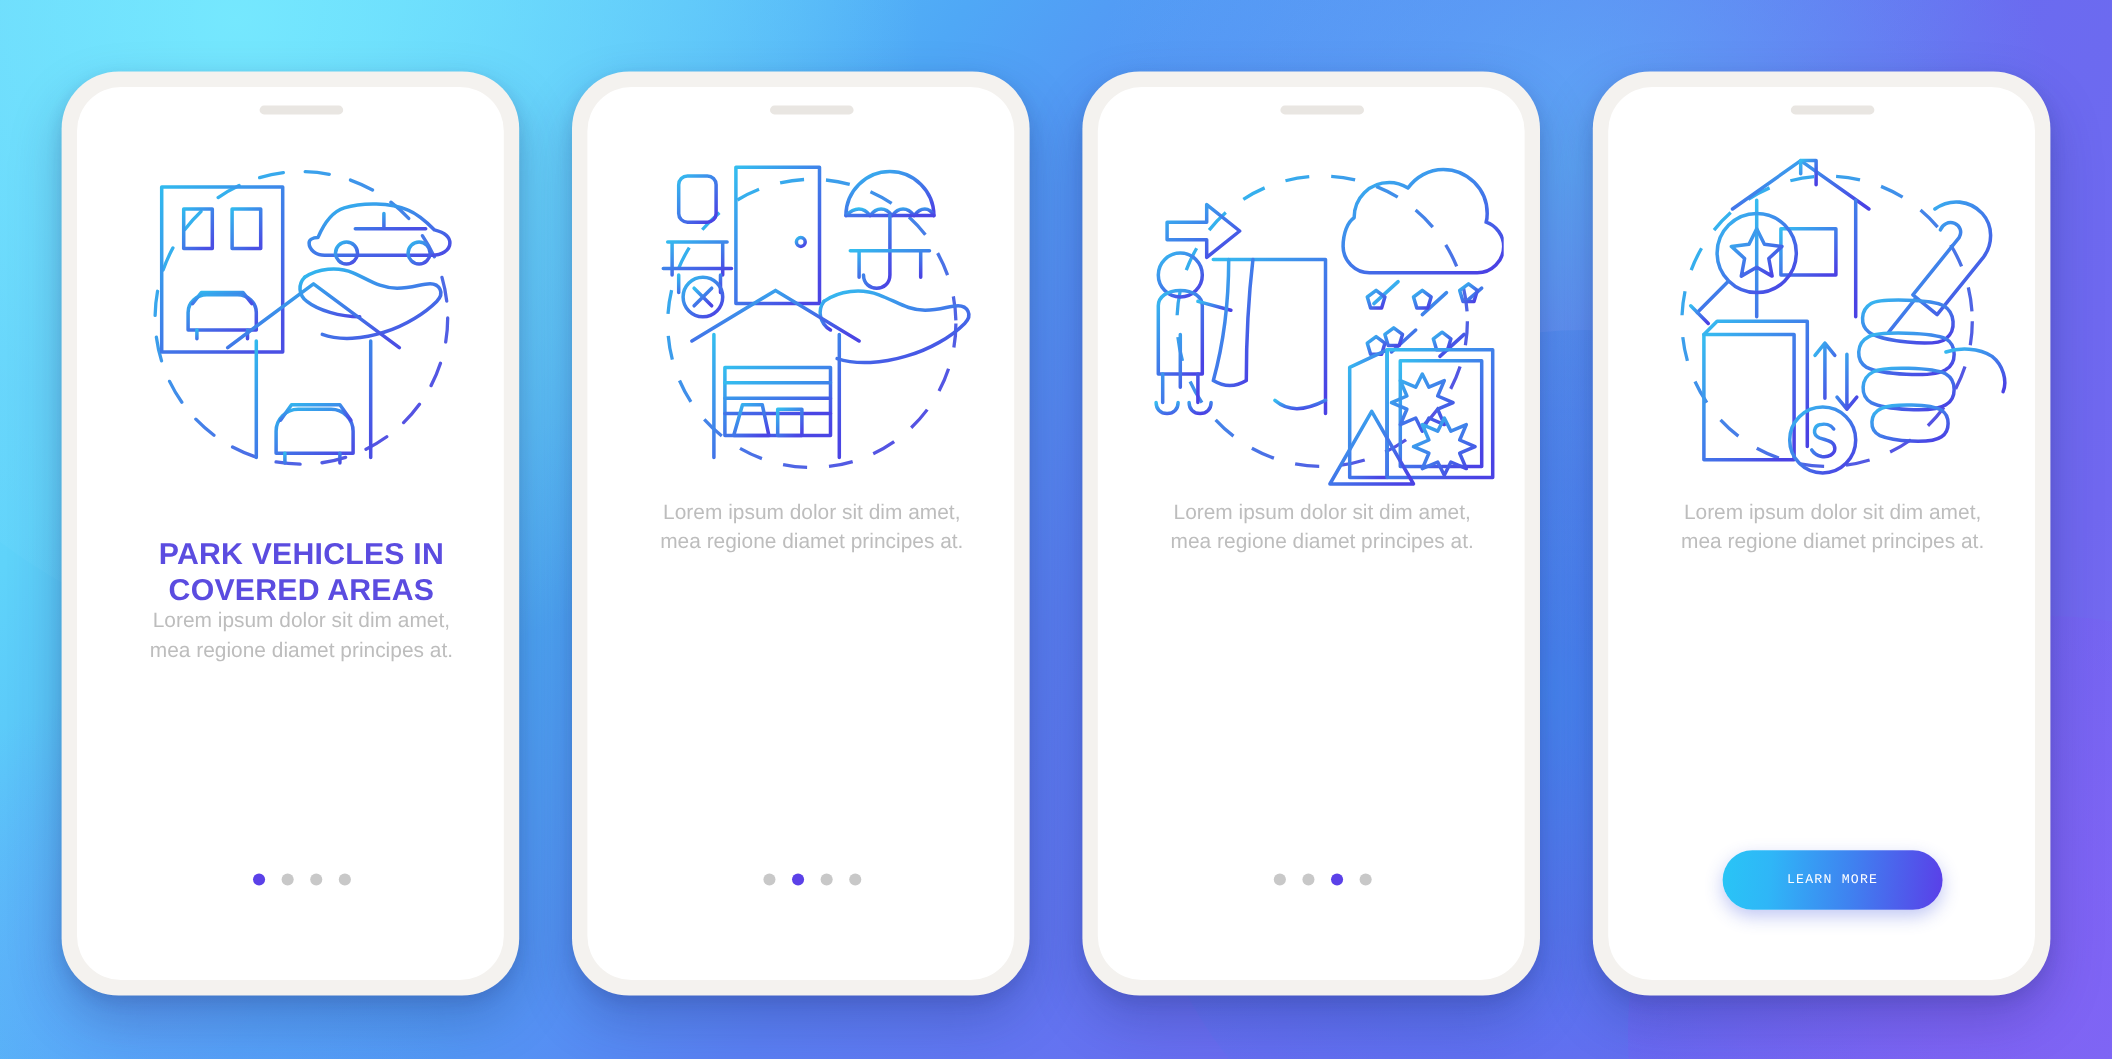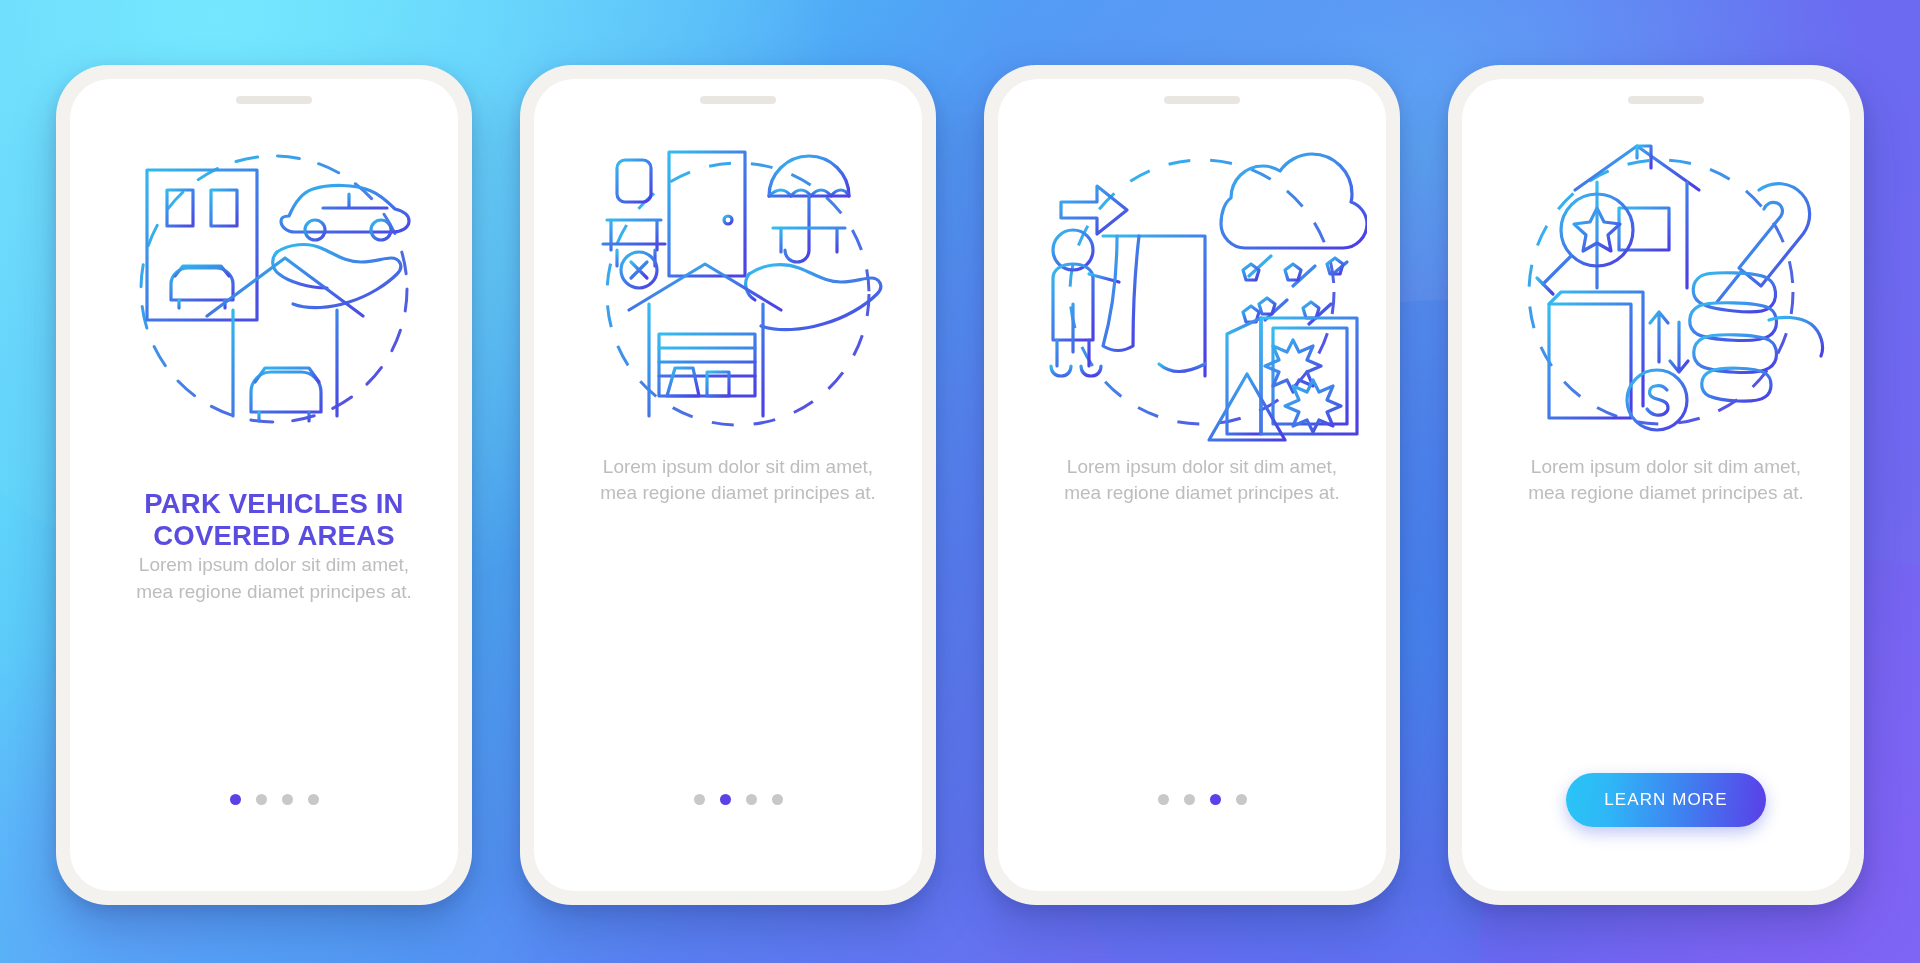--- a/index.html
+++ b/index.html
@@ -160,22 +160,22 @@
     background: #5b41e8;
   }
 
   .learn-more {
     width: 200px;
     height: 54px;
     border: none;
     border-radius: 27px;
     cursor: pointer;
     color: #ffffff;
-    font-family: Liberation Sans, sans-serif;
-    font-size: 17px;
+    font-family: Liberation Mono, monospace;
+    font-size: 12px;
     letter-spacing: 1.1px;
     background: linear-gradient(95deg, #29c5f6 0%, #2fb6f7 22%, #3f82f0 58%, #5a3fe8 100%);
     box-shadow: 0 6px 16px rgba(60,80,220,0.32);
   }
 </style>
 </head>
 <body>
 
 <div id="stage">
 

